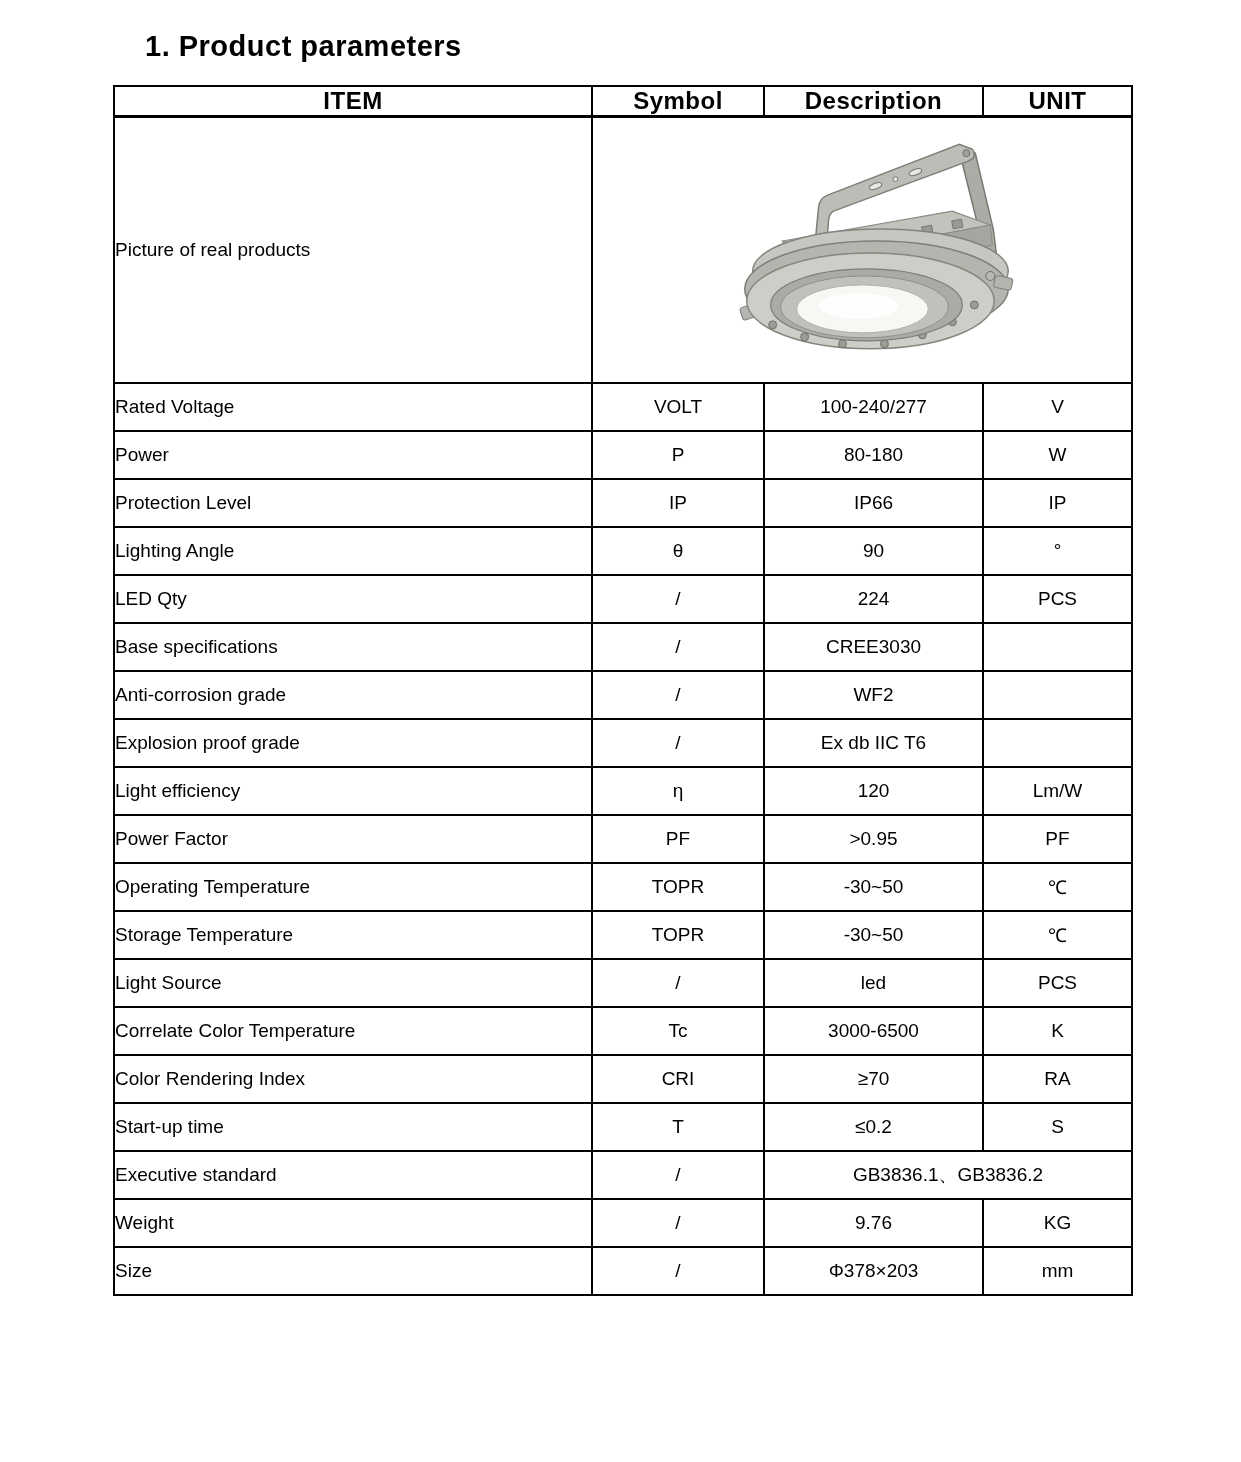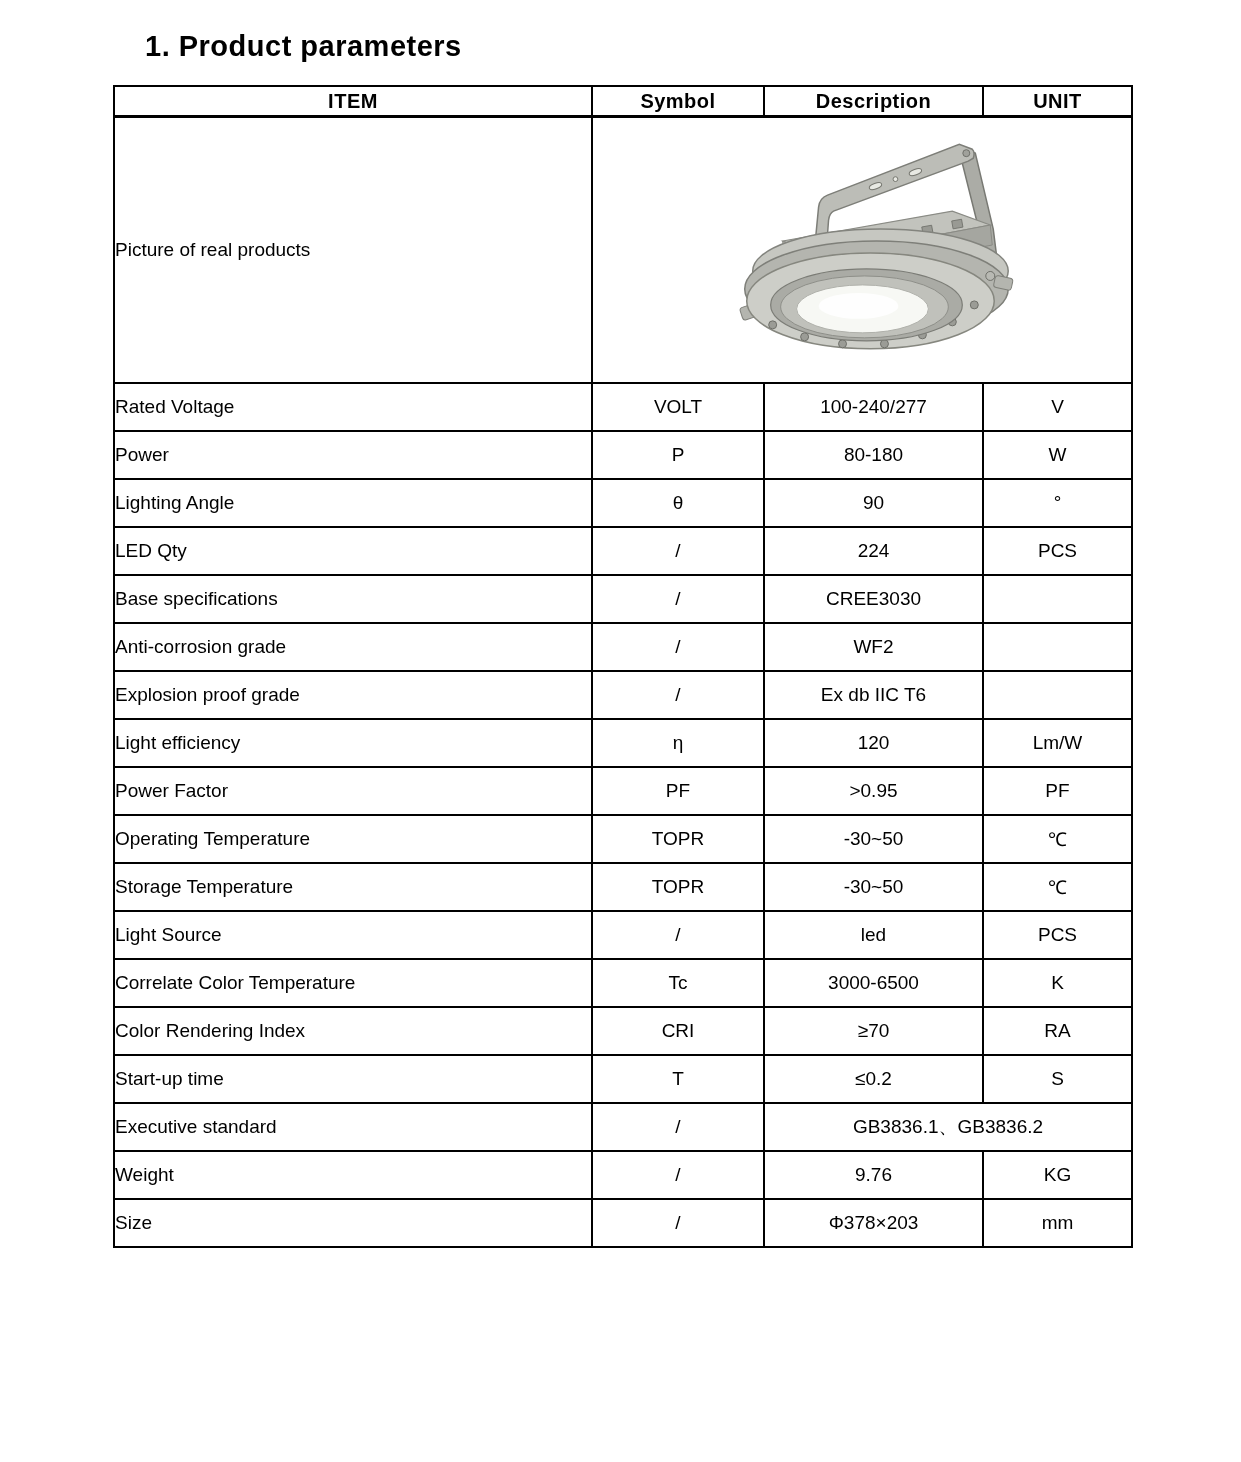--- a/index.html
+++ b/index.html
@@ -22,21 +22,21 @@
     font-size:19px;color:#000000;
     background:#ffffff;
   }
   table.params td, table.params th{
     border:2px solid #000000;
     overflow:hidden;white-space:nowrap;
     vertical-align:middle;
     padding:0;
   }
   table.params th{
-    height:28px;font-size:20px;font-weight:bold;
+    height:28px;font-size:24px;font-weight:bold;
     text-align:center;letter-spacing:0.5px;
     border-bottom-width:3px;
   }
   tr.picture-row td{height:264px;margin-left:32px;}
   tr.data td{height:46px;}
   td.c-item{text-align:left;padding-left:11px;}
   td.c-sym, td.c-desc, td.c-unit{text-align:center;}
   .pic-wrap{width:100%;height:264px;display:flex;align-items:center;justify-content:center;}
 </style>
 </head>
@@ -135,20 +135,26 @@
         <td class="c-desc">100-240/277</td>
         <td class="c-unit">V</td>
       </tr>
       <tr class="data">
         <td class="c-item">Power</td>
         <td class="c-sym">P</td>
         <td class="c-desc">80-180</td>
         <td class="c-unit">W</td>
       </tr>
       <tr class="data">
+        <td class="c-item">Protection Level</td>
+        <td class="c-sym">IP</td>
+        <td class="c-desc">IP66</td>
+        <td class="c-unit">IP</td>
+      </tr>
+      <tr class="data">
         <td class="c-item">Lighting Angle</td>
         <td class="c-sym">θ</td>
         <td class="c-desc">90</td>
         <td class="c-unit">°</td>
       </tr>
       <tr class="data">
         <td class="c-item">LED Qty</td>
         <td class="c-sym">/</td>
         <td class="c-desc">224</td>
         <td class="c-unit">PCS</td>

